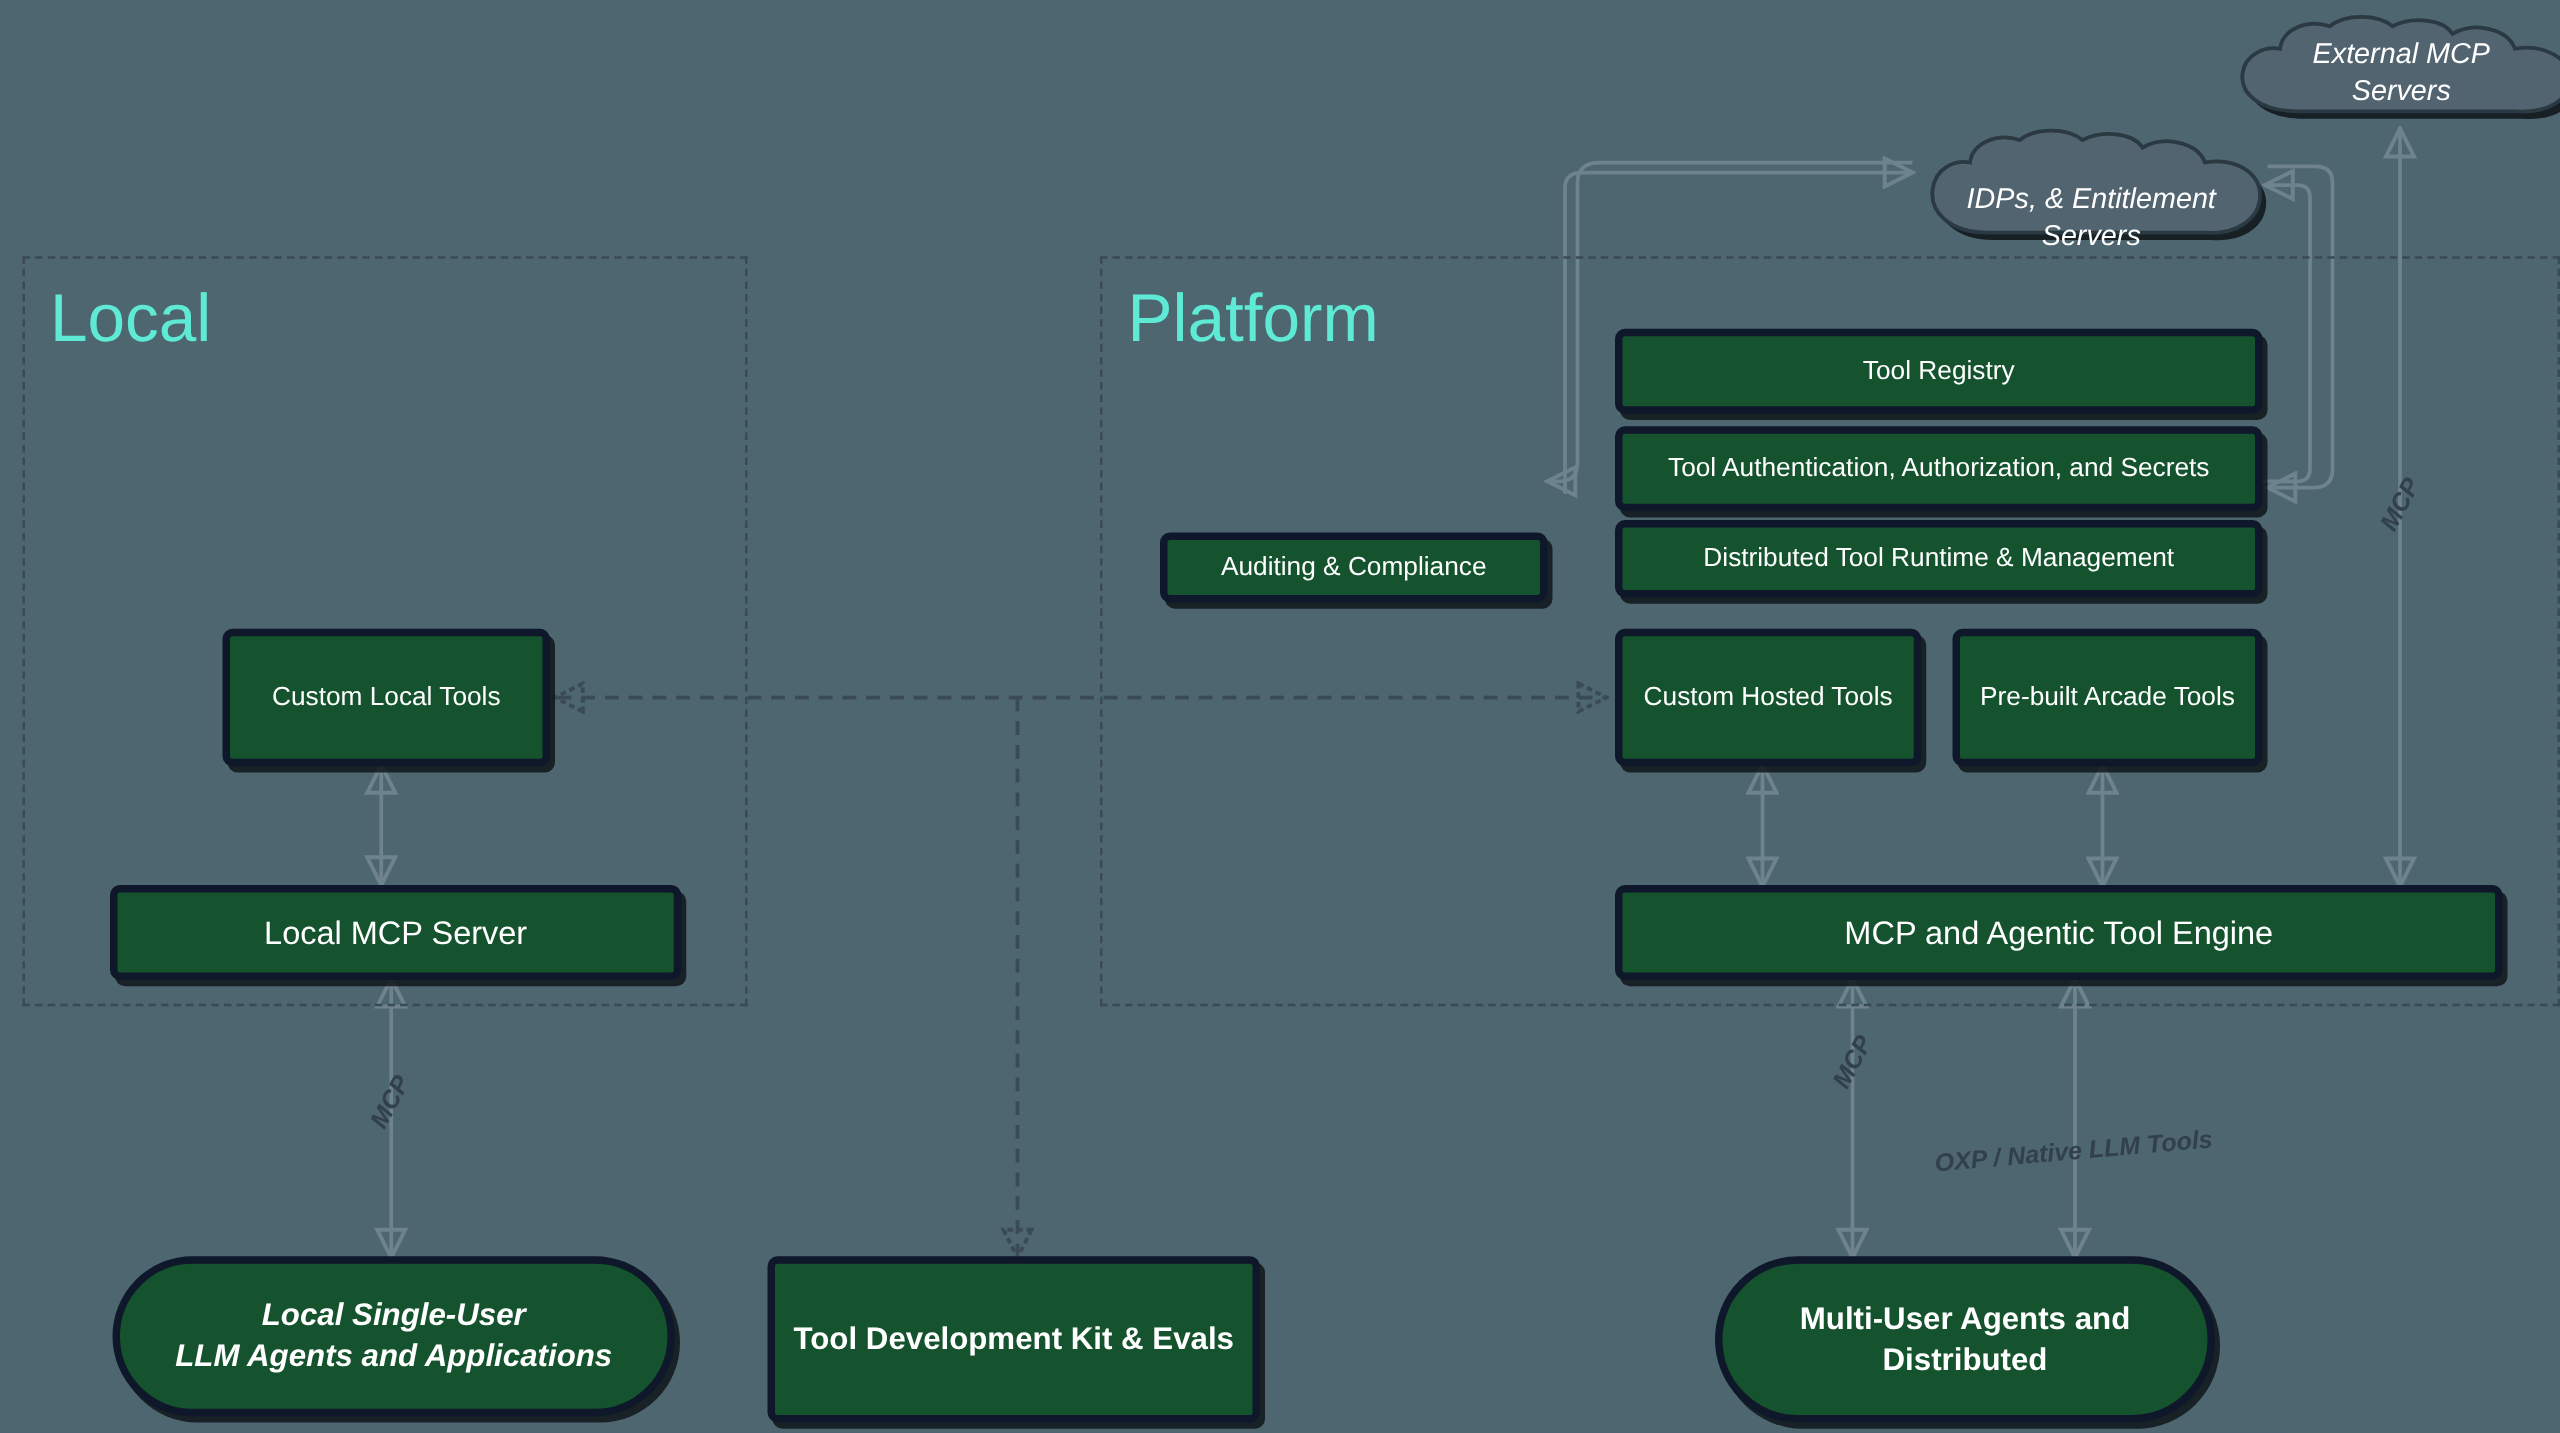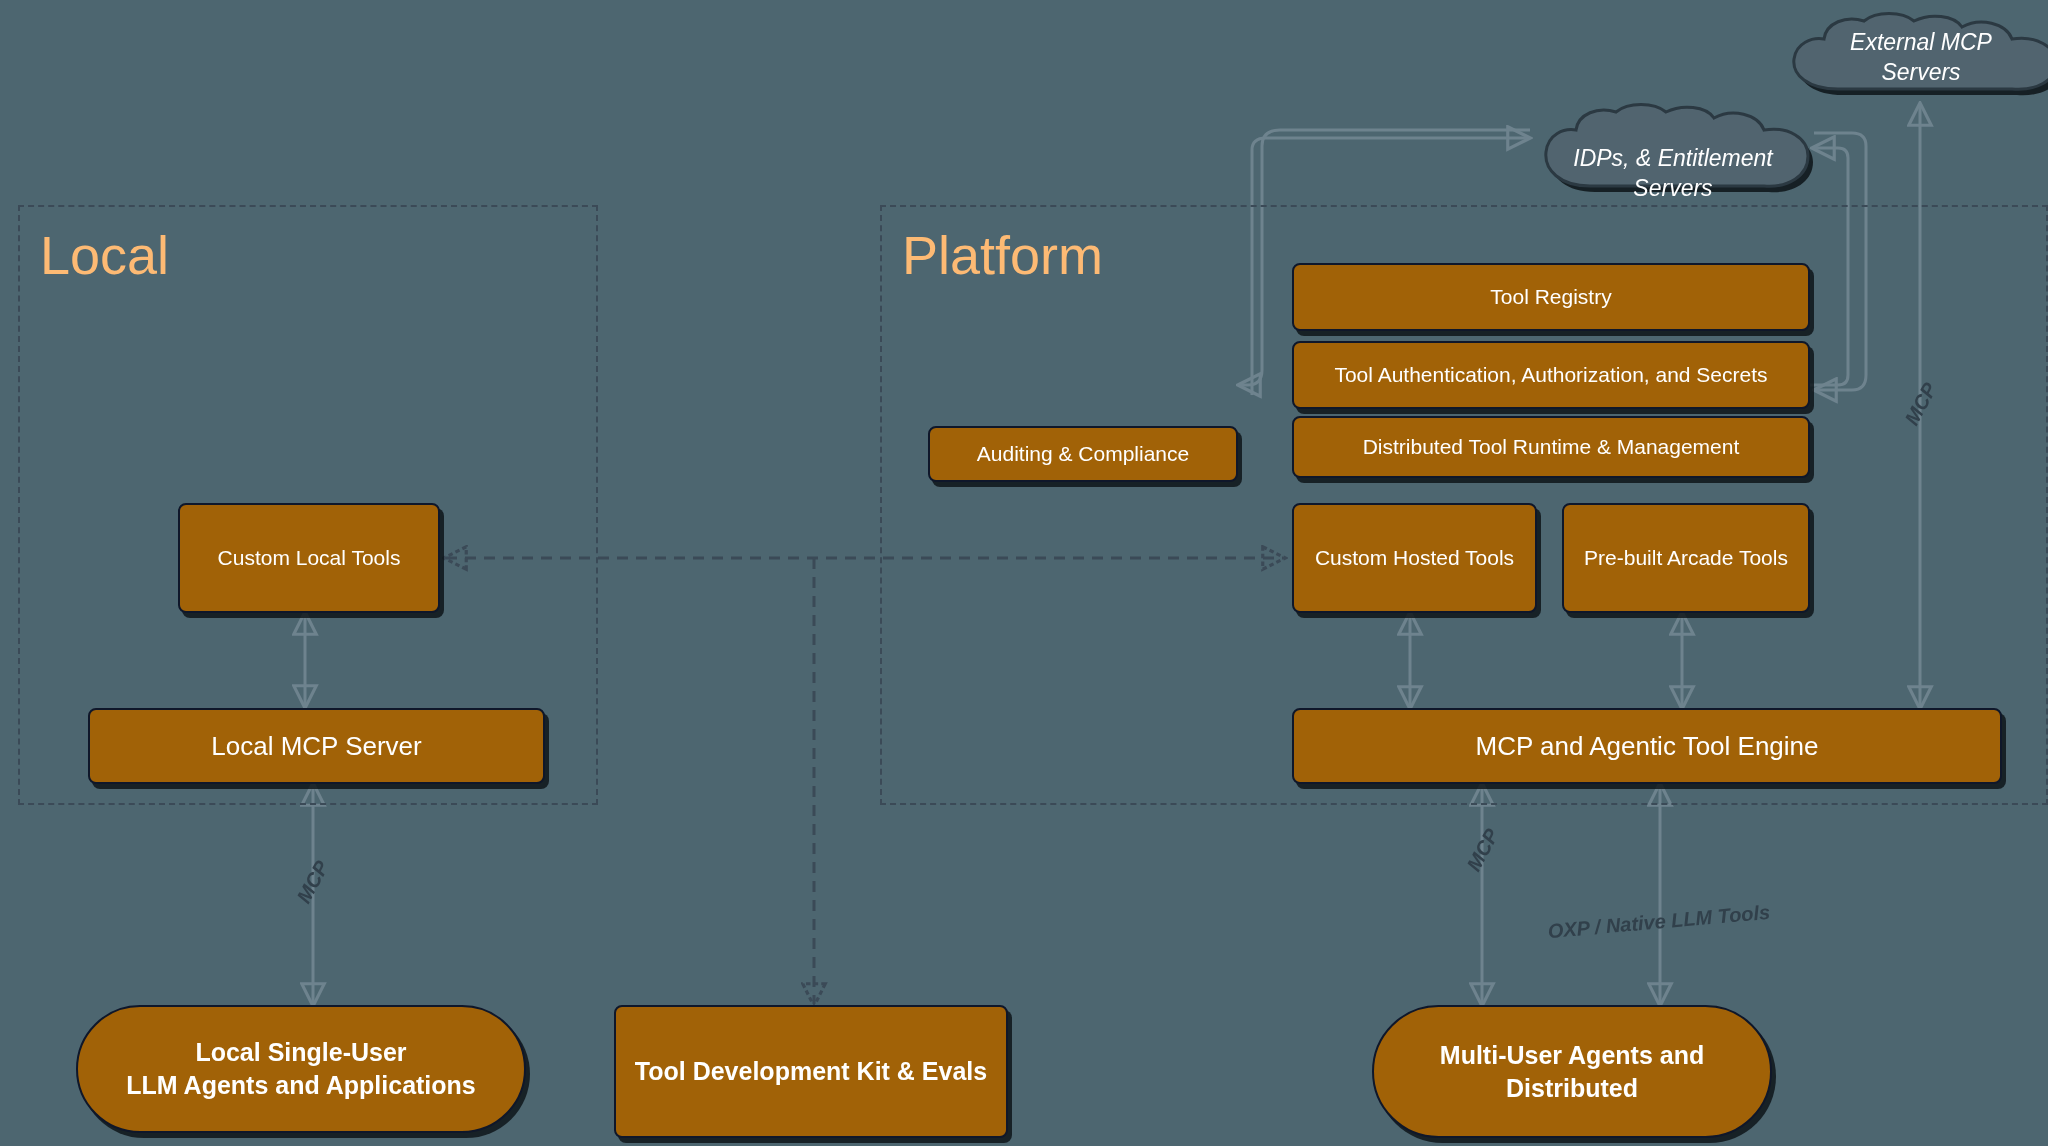--- a/index.html
+++ b/index.html
@@ -25,31 +25,31 @@
   
   .zone {
     position: absolute;
     border: 2px dashed #3b4a57;
     box-sizing: border-box;
   }
   .zone-title {
     position: absolute;
     font-size: 54px;
     font-weight: 400;
-    color: #fdba74;
+    color: #5eead4;
     letter-spacing: 0px;
     white-space: nowrap;
   }
 
   
   .node {
     position: absolute;
     box-sizing: border-box;
-    background: #a16207;
-    border: 2px solid #0f172a;
+    background: #14532d;
+    border: 6px solid #0f172a;
     border-radius: 8px;
     box-shadow: 4px 5px 0 rgba(10,16,20,0.80);
     display: flex;
     align-items: center;
     justify-content: center;
     text-align: center;
     color: #ffffff;
     font-size: 21px;
     font-weight: 400;
     line-height: 1.32;
@@ -195,21 +195,21 @@
   <div class="node" style="left:1292px; top:503px; width:245px; height:110px;">Custom Hosted Tools</div>
 
   <div class="node" style="left:1562px; top:503px; width:248px; height:110px;">Pre-built Arcade Tools</div>
 
   <div class="node big" style="left:1292px; top:708px; width:710px; height:76px;">MCP and Agentic Tool Engine</div>
 
   <div class="node big" style="left:88px; top:708px; width:457px; height:76px;">Local MCP Server</div>
 
   <div class="node" style="left:178px; top:503px; width:262px; height:110px;">Custom Local Tools</div>
 
-  <div class="node pill" style="left:76px; top:1005px; width:450px; height:128px;">
+  <div class="node pill" style="left:90px; top:1005px; width:450px; height:128px;font-style:italic;">
     <span>
       <span>Local Single-User</span><br>
       <span>LLM Agents and Applications</span>
     </span>
   </div>
 
   <div class="node kit" style="left:614px; top:1005px; width:394px; height:133px;">Tool Development Kit &amp; Evals</div>
 
   <div class="node pill" style="left:1372px; top:1005px; width:400px; height:133px;">
     <span>

